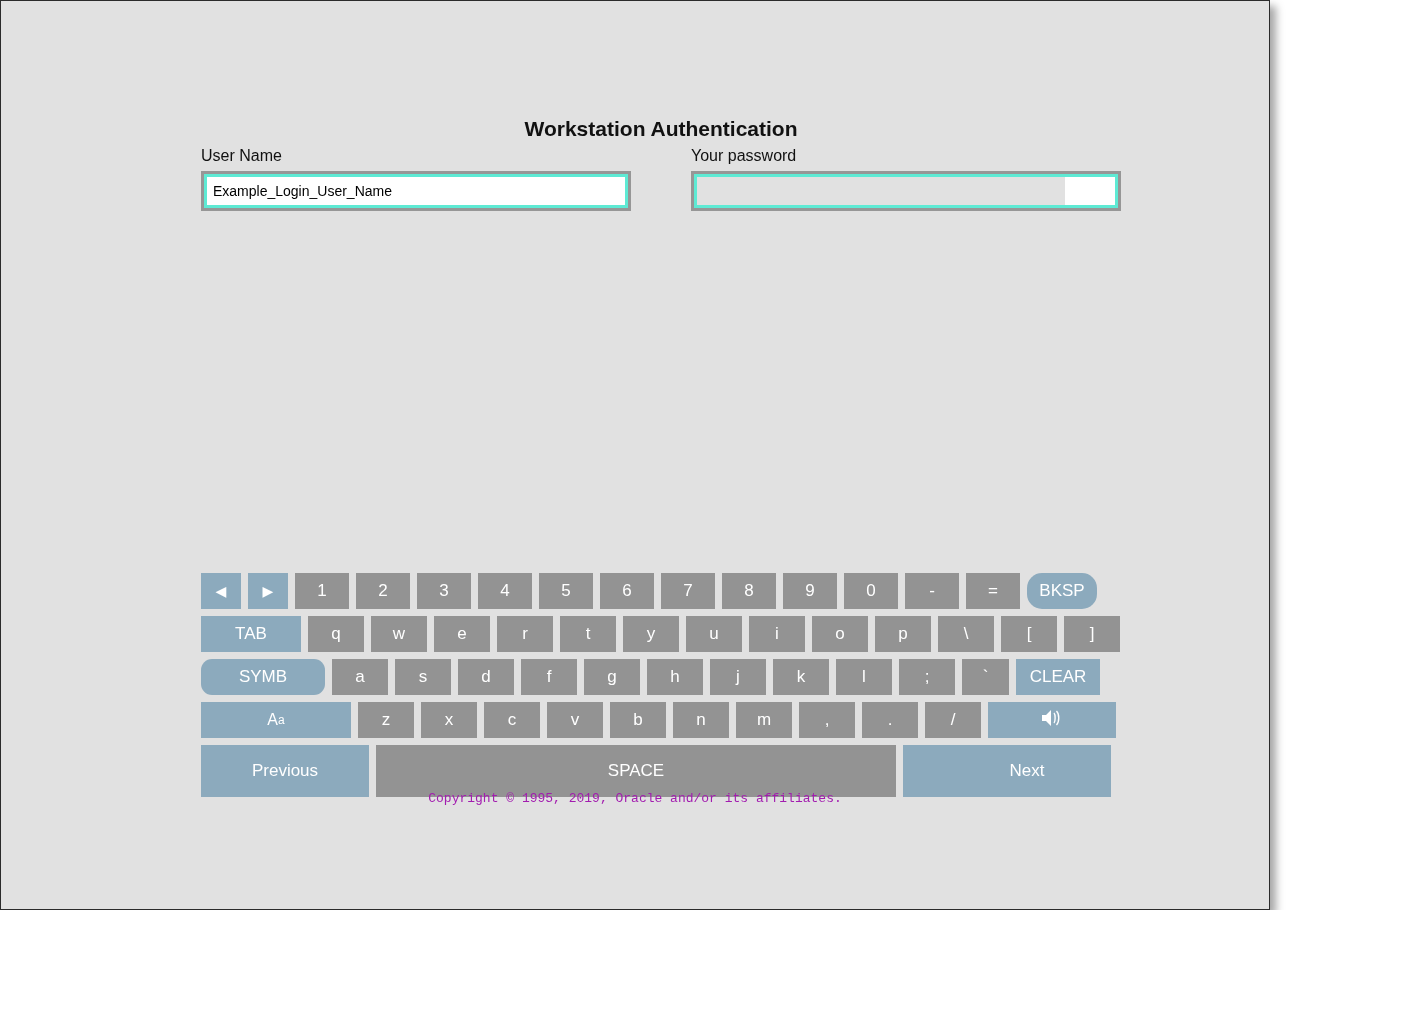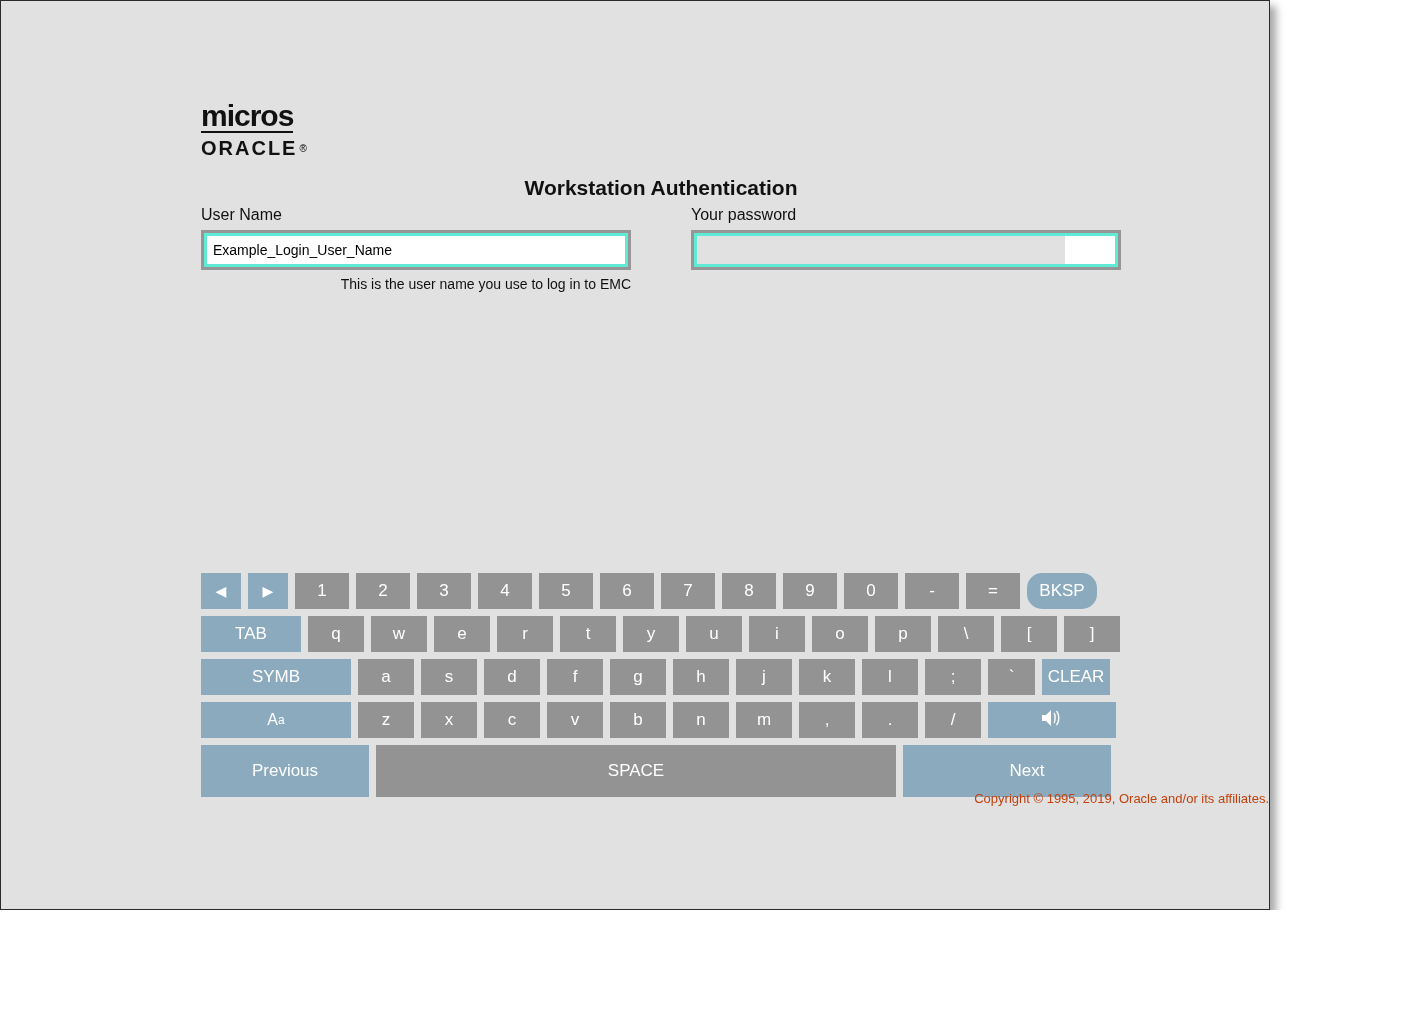--- a/index.html
+++ b/index.html
@@ -141,65 +141,58 @@
   }
   .grey { background: #939393; }
   .blue { background: #8caabd; }
   .footer-row .key { height: 52px; }
 
   .w40  { width: 40px; }
   .w47  { width: 47px; }
   .w54  { width: 54px; }
   .w56  { width: 56px; }
   .w70  { width: 70px; border-radius: 15px; }
-  .w84  { width: 68px; }
+  .w84  { width: 84px; }
   .w106 { width: 100px; text-align: right; }
   .w128 { width: 128px; }
-  .w130 { width: 150px; }
+  .w130 { width: 124px; border-radius: 11px; }
   .w150 { width: 150px; }
   .w168 { width: 168px; }
   .w168b{ width: 168px; padding-left: 40px; }
   .w540 { width: 540px; flex: 1; }
   .aa-sym { font-size:16px; }
   .aa-sym .sm { font-size:12px; }
 
   .arrow { font-size: 14px; }
 
   .copyright {
     position:absolute;
     left:0; right:0;
     top: 790px;
-    text-align:right;
+    text-align:center;
     font-size:13px;
-    color:#c2410c;
+    color:#a21caf;
+    font-family:Liberation Mono, monospace;
   }
 </style>
 </head>
 <body>
 
 <div class="frame">
 
   <div class="content">
-    <div class="logo">
-      <div><span class="micros">micros</span></div>
-      <div class="oracle-row">
-        <span class="oracle">ORACLE</span>
-        <span class="reg">®</span>
-      </div>
-    </div>
 
     <div class="title">Workstation Authentication</div>
 
     <div class="fields">
       <div class="field">
         <div class="field-label">User Name</div>
         <div class="input-wrap">
           <input type="text" value="Example_Login_User_Name" style="">
         </div>
-        <div class="field-help">This is the user name you use to log in to EMC</div>
       </div>
 
       <div class="field">
         <div class="field-label">Your password</div>
         <div class="input-wrap">
           <div class="password-inner">
             <input type="password" class="pw-box" value="" style="">
             <div class="pw-right"></div>
           </div>
         </div>

